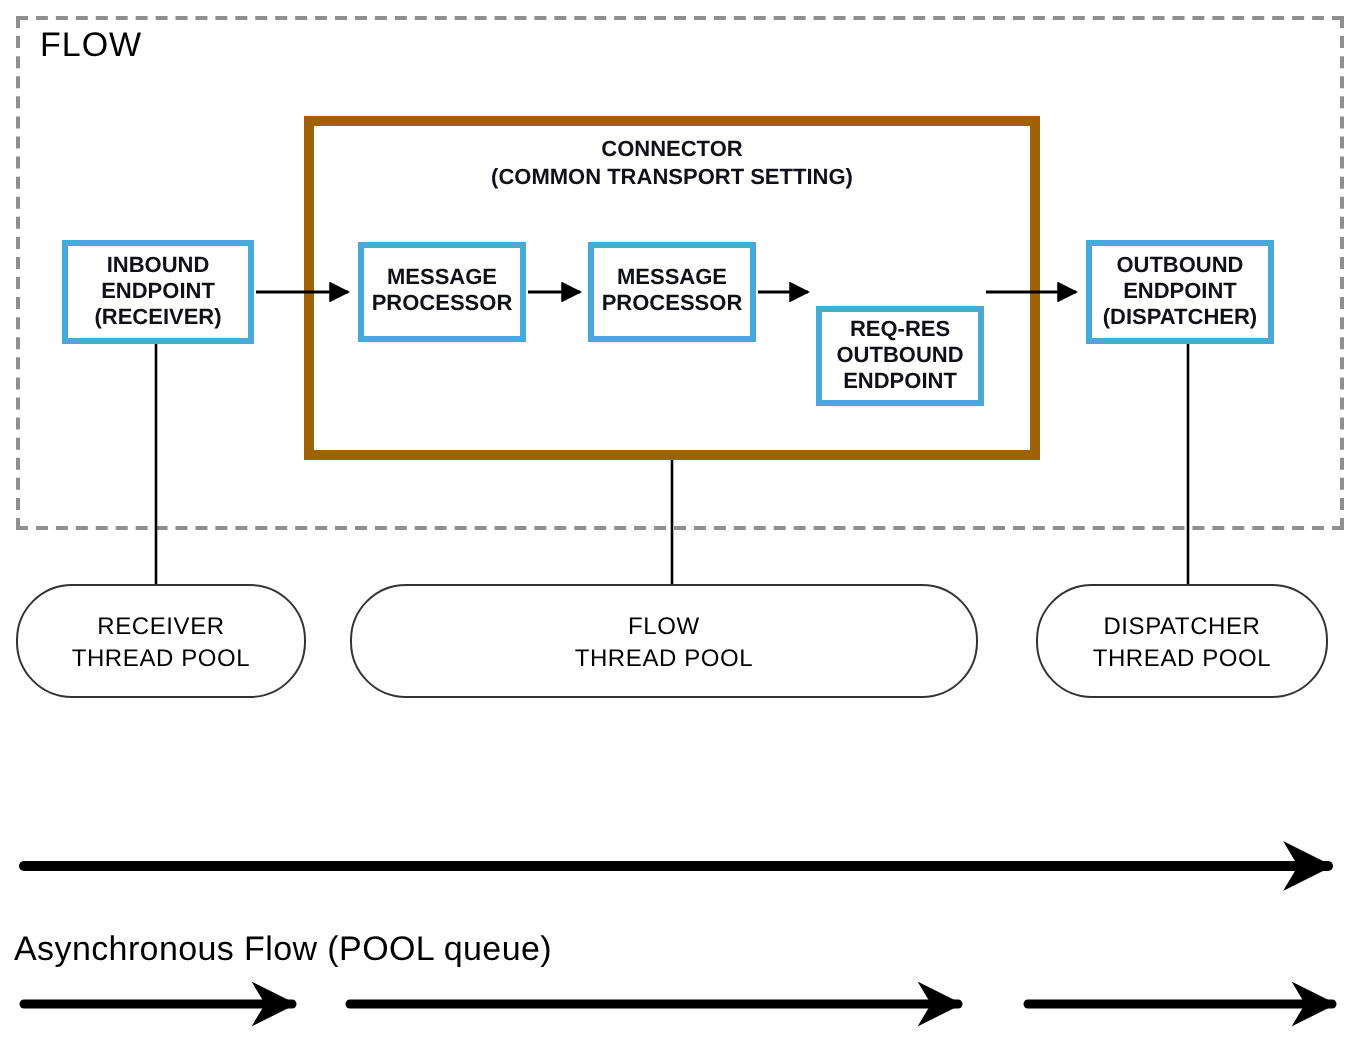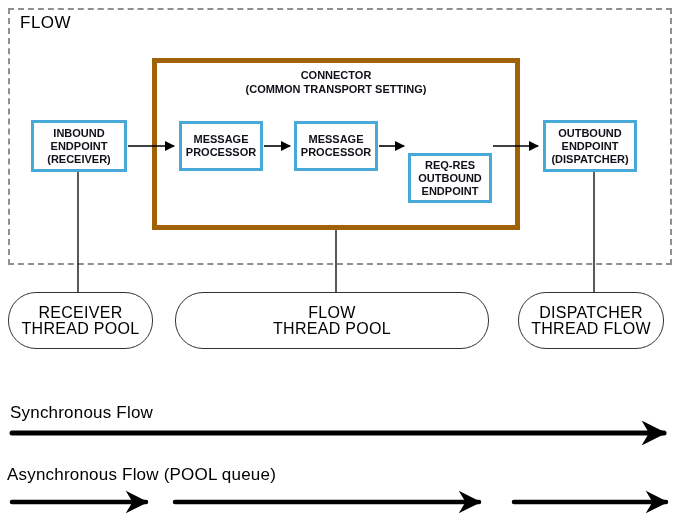--- a/index.html
+++ b/index.html
@@ -37,21 +37,21 @@
   }
   .n1{left:31px;top:120px;width:96px;height:52px;text-align:center;}
   .n2{left:179px;top:121px;width:84px;height:50px;}
   .n3{left:294px;top:121px;width:84px;height:50px;}
   .n4{left:408px;top:134px;width:84px;height:50px;margin-top:19px;}
   .n5{left:543px;top:120px;width:94px;height:52px;}
   
   .pool{
     border:1.5px solid #333;border-radius:28px;background:#ffffff;
     display:flex;align-items:center;justify-content:center;
-    text-align:center;font-size:16px;line-height:16px;letter-spacing:.3px;
+    text-align:center;font-size:12px;line-height:16px;letter-spacing:.3px;
     white-space:pre-line;color:#000;
   }
   .p1{left:8px;top:292px;width:145px;height:57px;}
   .p2{left:175px;top:292px;width:314px;height:57px;}
   .p3{left:518px;top:292px;width:146px;height:57px;}
   
   .legend-label{position:absolute;font-size:17px;color:#000;letter-spacing:.2px;}
   .sync-label{left:10px;top:403px;}
   .async-label{left:7px;top:465px;}
   svg.lines{position:absolute;left:0;top:0;width:684px;height:522px;pointer-events:none;}
@@ -107,18 +107,17 @@
 ENDPOINT</div>
   <div class="abs node n5">OUTBOUND
 ENDPOINT
 (DISPATCHER)</div>
 
   <div class="abs pool p1">RECEIVER
 THREAD POOL</div>
   <div class="abs pool p2">FLOW
 THREAD POOL</div>
   <div class="abs pool p3">DISPATCHER
-THREAD FLOW</div>
+THREAD POOL</div>
 
-  <div class="legend-label sync-label">Synchronous Flow</div>
   <div class="legend-label async-label">Asynchronous Flow (POOL queue)</div>
 
 </div>
 
 </body></html>

